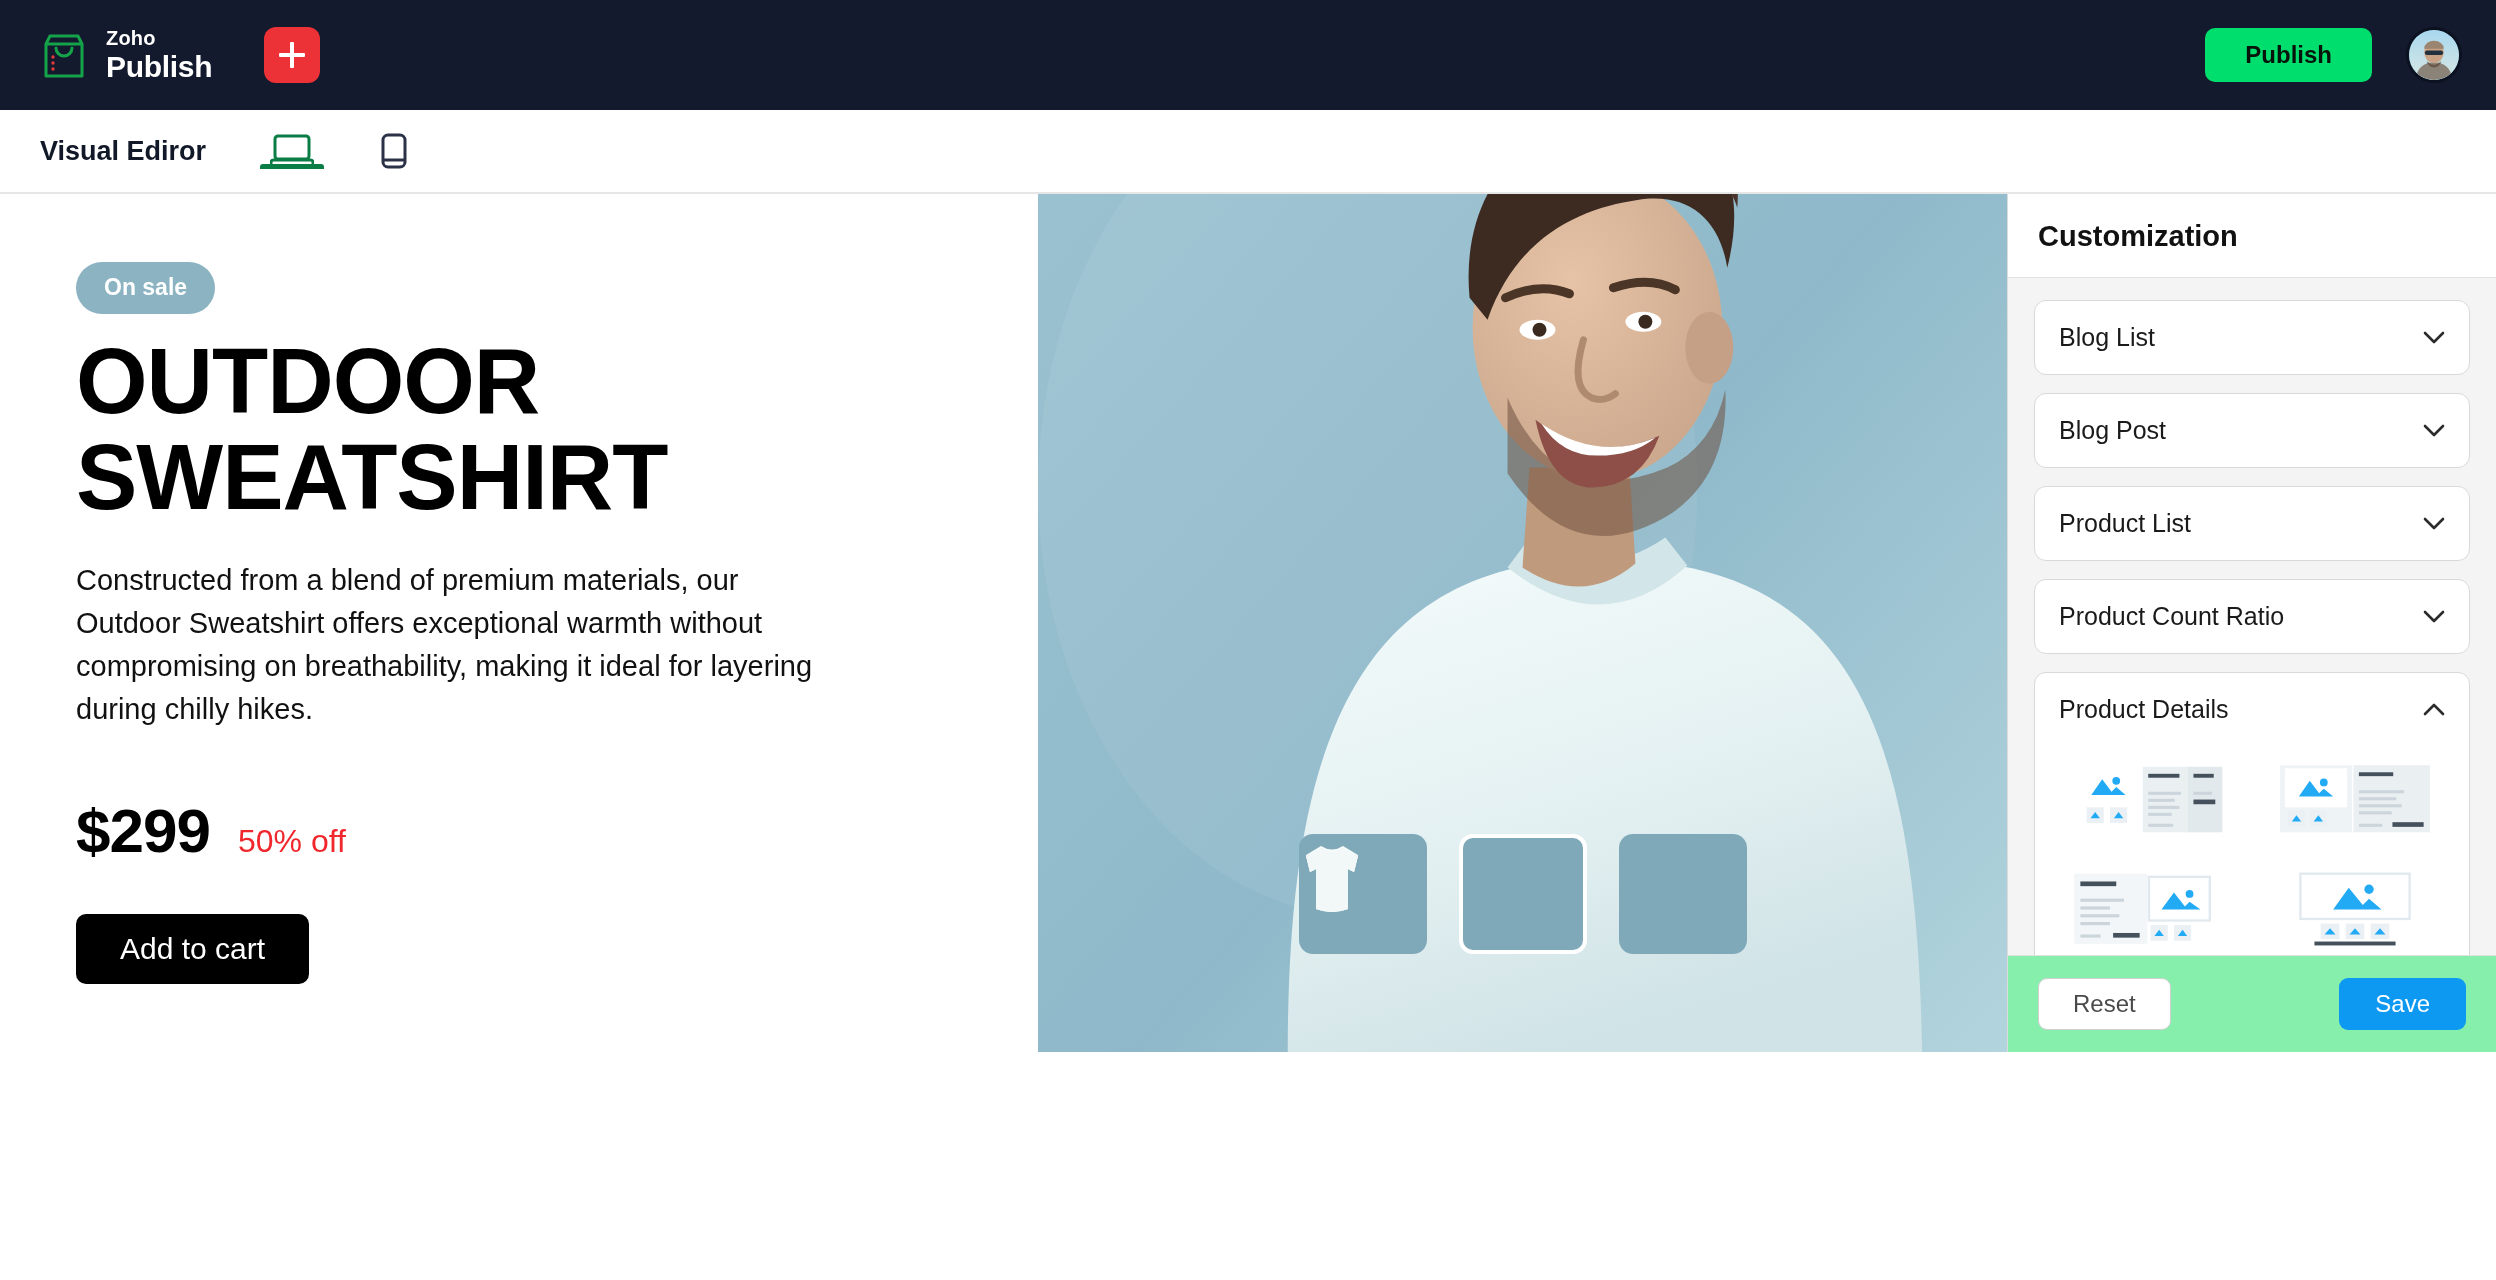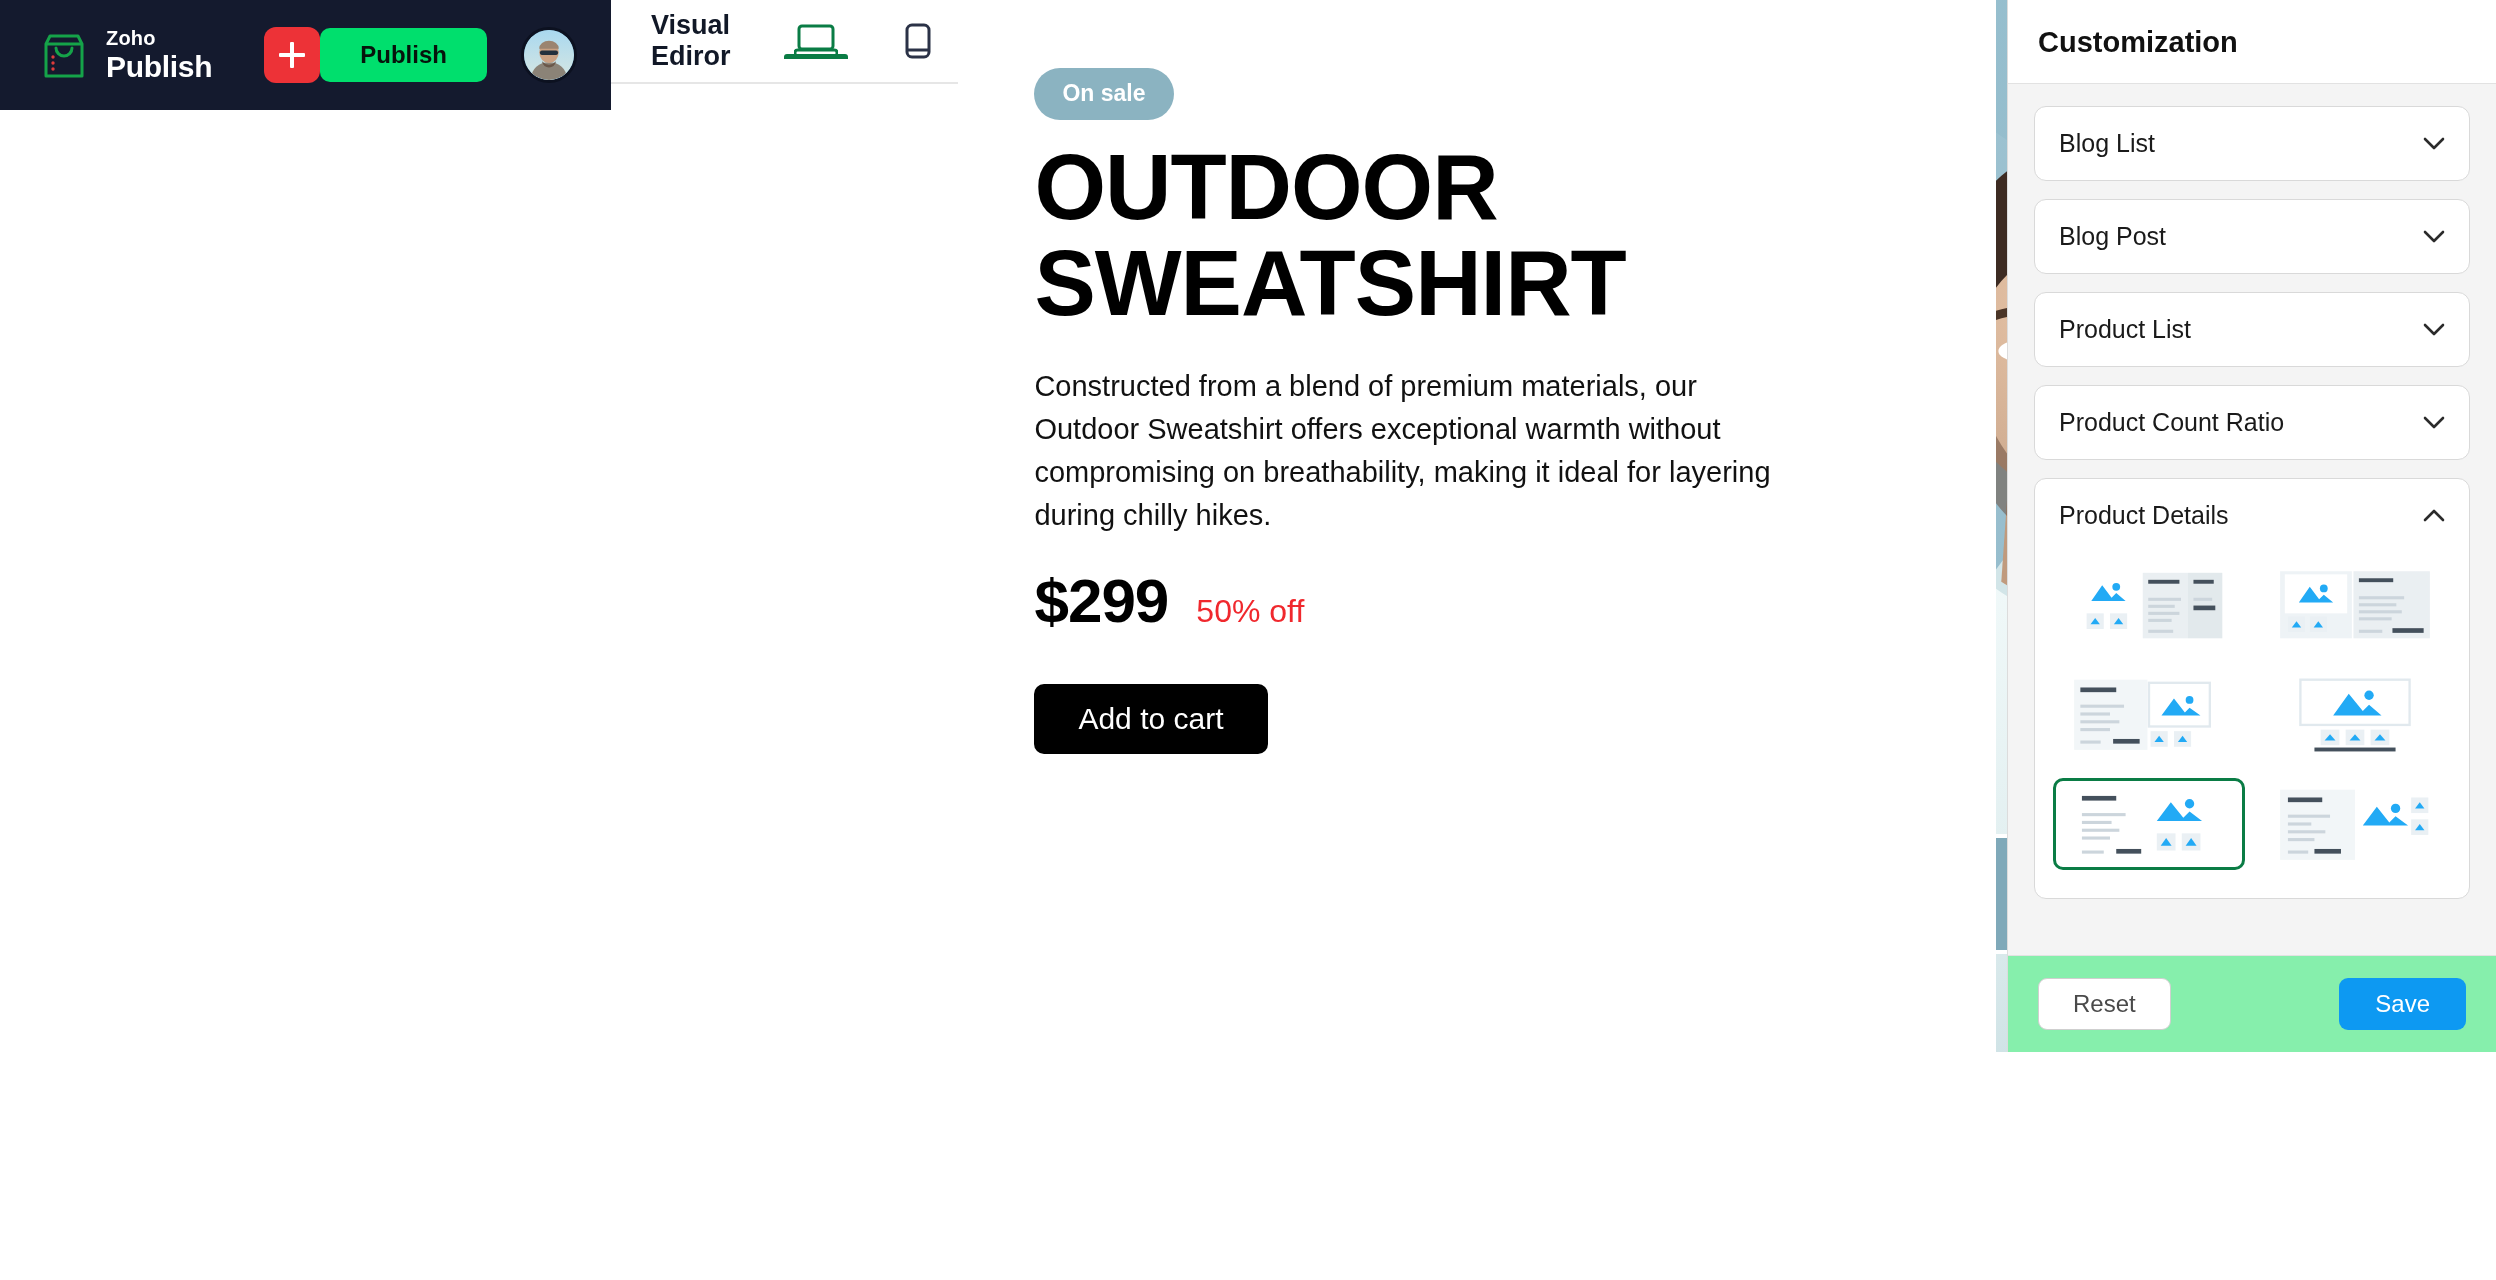--- a/index.html
+++ b/index.html
@@ -2,21 +2,21 @@
 <html><head>
 <meta charset="utf-8">
 <style>
   * { box-sizing: border-box; margin: 0; padding: 0; }
   html, body {
     width: 2496px; height: 1280px;
     font-family: "Liberation Sans", sans-serif;
     background: #ffffff;
     overflow: hidden;
   }
-  .app { position: relative; width: 2496px; height: 1052px; display: flex; }
+  .app { position: relative; width: 2496px; height: 1052px; display: flex; flex-direction: column; }
 
   
   .topbar {
     height: 110px; flex: 0 0 110px;
     background: #141a2e;
     border-radius: 0 0 0 0;
     display: flex; align-items: center;
     padding: 0 34px 0 40px;
     position: relative;
   }
@@ -92,21 +92,21 @@
     font-size: 23px; font-weight: bold; border-radius: 999px;
     padding: 12px 28px 13px; margin-bottom: 20px;
   }
   .product-title {
     font-size: 92px; font-weight: bold; line-height: 1.04;
     letter-spacing: -1px; color: #000000; margin-bottom: 34px;
     text-transform: uppercase;
   }
   .product-desc {
     font-size: 29px; line-height: 1.48; color: #111111;
-    max-width: 770px; margin-bottom: 28px;
+    max-width: 770px; margin-bottom: 64px;
   }
   .price-row { display: flex; align-items: baseline; gap: 28px; margin-bottom: 48px; }
   .price { font-size: 62px; font-weight: bold; color: #000; letter-spacing: -1px; }
   .discount { font-size: 32px; color: #f0282d; }
   .cart-btn {
     background: #000000; color: #ffffff;
     font-size: 30px; border: none; border-radius: 10px;
     padding: 16px 44px; height: 70px; cursor: pointer;
     font-family: "Liberation Sans", sans-serif;
   }

